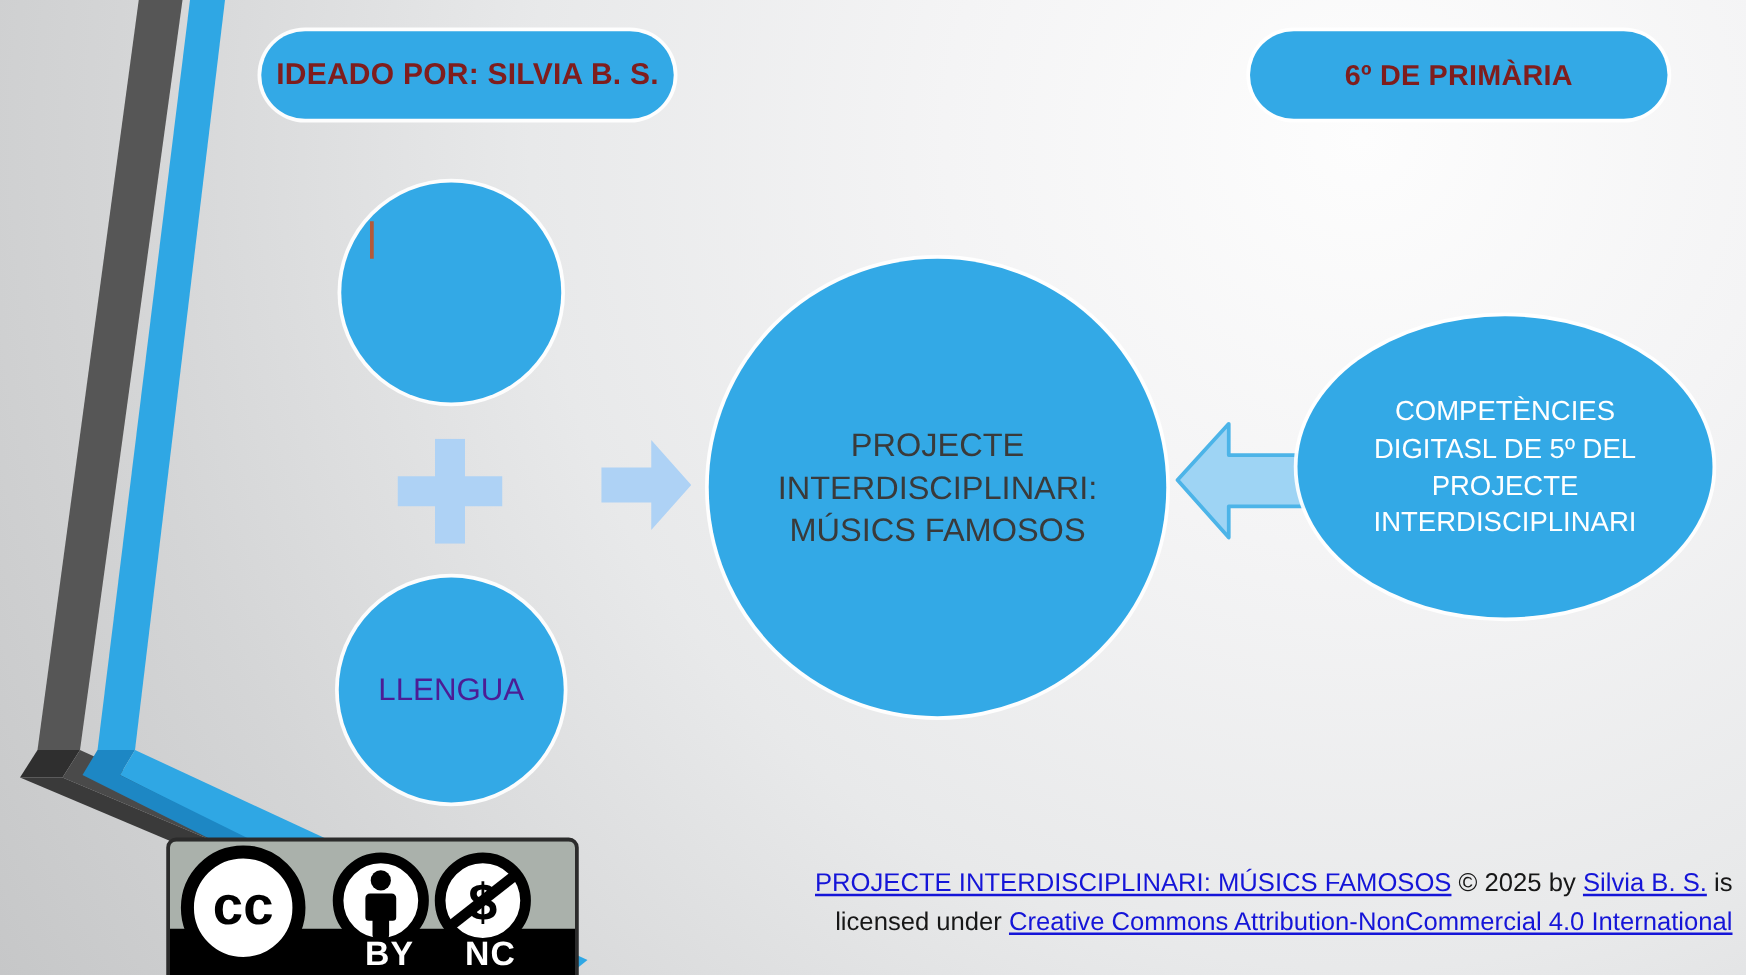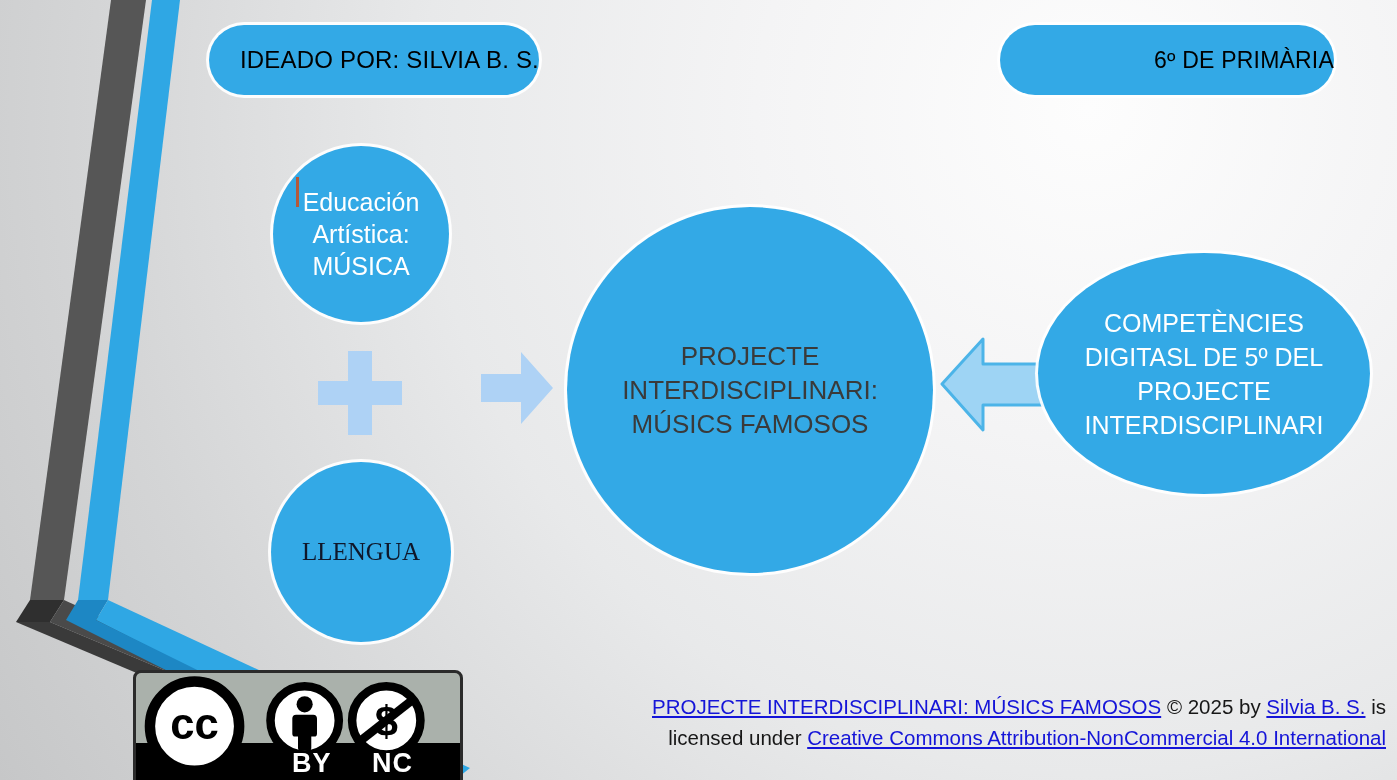--- a/index.html
+++ b/index.html
@@ -28,27 +28,28 @@
     left: 0; top: 0;
     width: 1397px; height: 780px;
     pointer-events: none;
   }
 
   
   .pill {
     position: absolute;
     display: flex;
     align-items: center;
-    justify-content: flex-end;
+    justify-content: center;
     border-radius: 999px;
     box-sizing: border-box;
     box-shadow: 0 0 0 3px rgba(255,255,255,0.92);
-    color: #000000;
+    color: #7f1d1d;
     letter-spacing: 0.2px;
     text-align: center;
+    font-weight: bold;
   }
   #pill-author {
     left: 209px; top: 25px;
     width: 330px; height: 70px;
     font-size: 24px;
   }
   #pill-grade {
     left: 1000px; top: 25px;
     width: 334px; height: 70px;
     font-size: 23px;
@@ -68,36 +69,35 @@
   #bubble-music {
     left: 273px; top: 146px;
     width: 176px; height: 176px;
     color: #ffffff;
     font-size: 25px;
     line-height: 1.28;
   }
   #bubble-llengua {
     left: 271px; top: 462px;
     width: 180px; height: 180px;
-    color: #0f172a;
+    color: #4c1d95;
     font-size: 25px;
-    font-family: Liberation Serif, serif;
   }
   #bubble-center {
     left: 567px; top: 207px;
     width: 366px; height: 366px;
     color: #3a3a3a;
     font-size: 26px;
     line-height: 1.32;
   }
   #bubble-digital {
     left: 1038px; top: 253px;
     width: 332px; height: 241px;
     color: #ffffff;
-    font-size: 25px;
+    font-size: 22px;
     line-height: 1.36;
   }
 
   .bubble-text, .pill-text { white-space: pre-line; }
 
   
   .caret {
     position: absolute;
     left: 23px;
     top: 31px;
@@ -207,23 +207,20 @@
   <div class="pill" id="pill-author" style="background:#33a9e6;">
     <span class="pill-text">IDEADO POR: SILVIA B. S.</span>
   </div>
 
   <div class="pill" id="pill-grade" style="background:#33a9e6;">
     <span class="pill-text">6º DE PRIMÀRIA</span>
   </div>
 
   <div class="bubble" id="bubble-music" style="background:#33a9e6;">
     <span class="caret"></span>
-    <span class="bubble-text">Educación
-Artística:
-MÚSICA</span>
   </div>
 
   <div class="bubble" id="bubble-llengua" style="background:#33a9e6;">
     <span class="bubble-text">LLENGUA</span>
   </div>
 
   <svg class="plus" viewBox="0 0 84 84" aria-hidden="true">
     <polygon points="30,0 54,0 54,30 84,30 84,54 54,54 54,84 30,84 30,54 0,54 0,30 30,30" fill="#aed2f5"></polygon>
   </svg>
 

